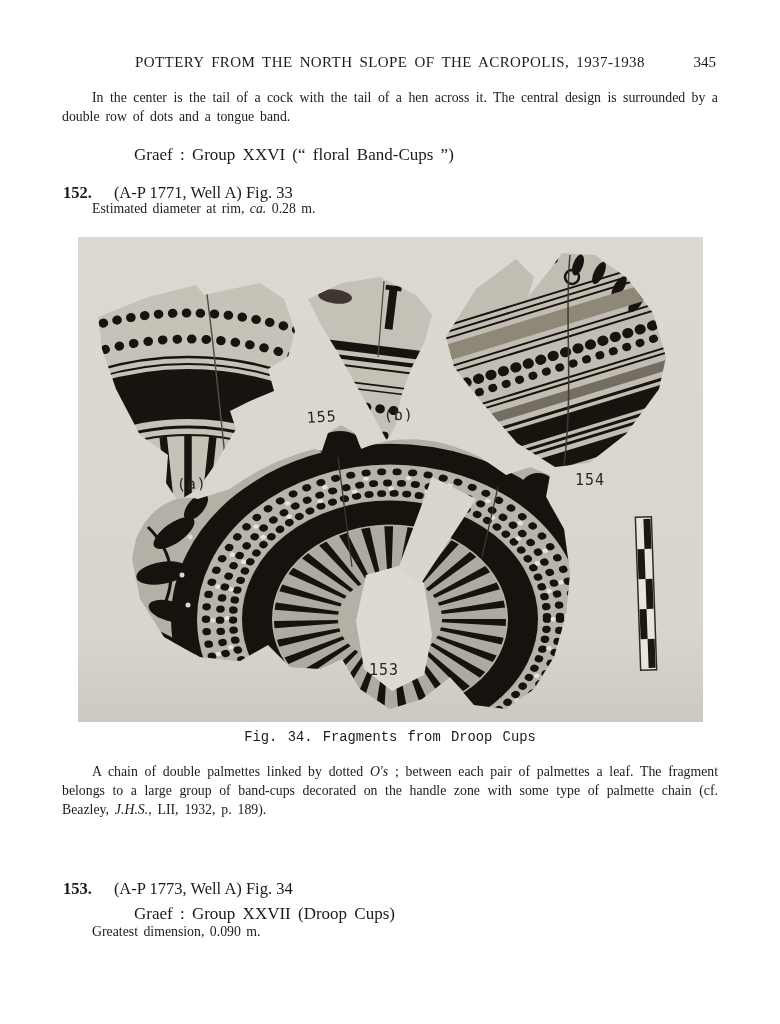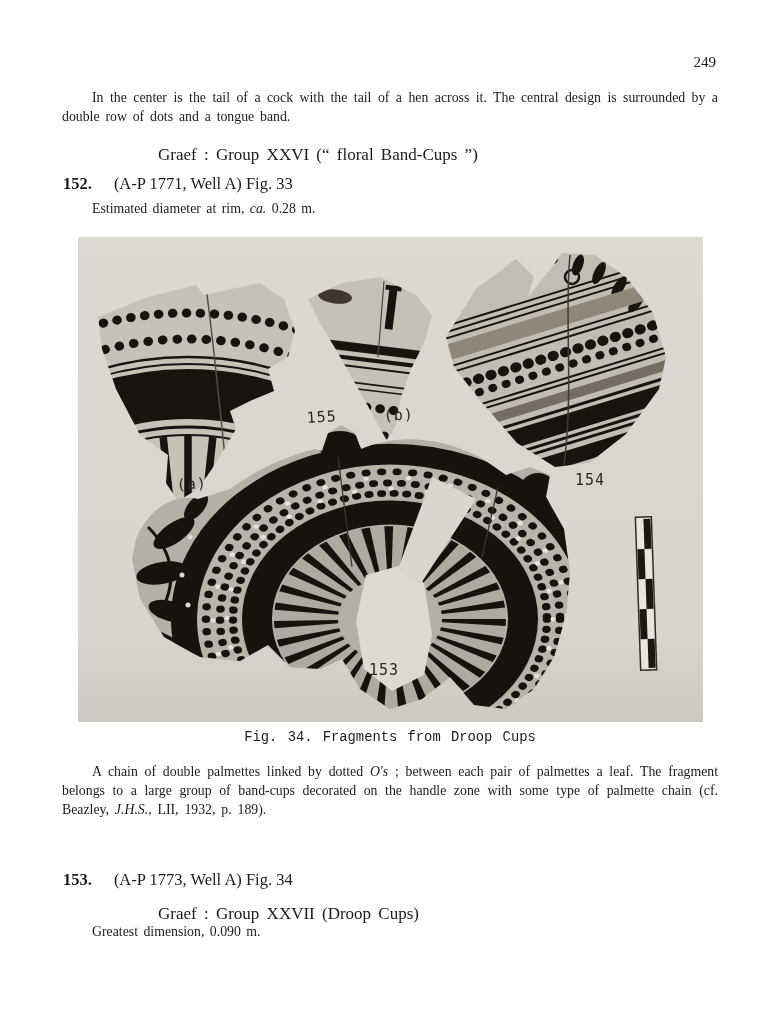--- a/index.html
+++ b/index.html
@@ -8,42 +8,43 @@
     background:#ffffff;color:#1c1b19;
     font-family:"Liberation Serif","DejaVu Serif",serif;
   }
   .abs{position:absolute;}
   .header{left:62px;top:54px;width:656px;height:20px;}
   .header-title{display:block;text-align:center;font-size:15px;letter-spacing:.4px;word-spacing:3px;white-space:nowrap;}
   .page-num{position:absolute;right:2px;top:0;font-size:15px;}
   .body-text{font-size:13.8px;line-height:19px;text-align:justify;word-spacing:2.4px;}
   .indent{text-indent:30px;}
   .para1{left:62px;top:88px;width:656px;}
-  .graef{font-size:17px;word-spacing:3px;white-space:nowrap;margin-left:24px;}
+  .graef{font-size:17px;word-spacing:3px;white-space:nowrap;}
   .graef1{left:134px;top:145px;}
   .graef2{left:134px;top:904px;}
-  .entry{white-space:nowrap;font-size:16.5px;}
+  .entry{white-space:nowrap;font-size:16.5px;margin-top:9px;}
   .entry1{left:63px;top:174px;}
   .entry2{left:63px;top:870px;}
   .entry .num{font-weight:bold;}
   .entry .etitle{margin-left:22px;}
   .detail{font-size:13.8px;word-spacing:2px;white-space:nowrap;}
   .detail1{left:92px;top:201px;}
   .detail2{left:92px;top:924px;}
   .figure{left:78px;top:237px;width:625px;height:485px;}
   .caption{left:62px;top:730px;width:656px;text-align:center;font-size:13.8px;word-spacing:2px;font-family:Liberation Mono, monospace;}
   .commentary{left:62px;top:762px;width:656px;}
   .commentary p{margin:0;}
   .frag-label{font-family:"DejaVu Sans Mono",monospace;font-size:15px;fill:#2b2620;letter-spacing:1px;}
 </style>
 </head>
 <body>
 
 <div class="abs header">
-  <span class="page-num">249</span>
+  <span class="header-title">POTTERY FROM THE NORTH SLOPE OF THE ACROPOLIS, 1937-1938</span>
+  <span class="page-num">345</span>
 </div>
 
 <div class="abs para1 body-text indent">In the center is the tail of a cock with the tail of a hen across it.  The central design is surrounded by a double row of dots and a tongue band.</div>
 
 <div class="abs graef graef1">Graef :  Group XXVI (“ floral Band-Cups ”)</div>
 
 <div class="abs entry entry1">
   <span class="num">152.</span><span class="etitle">(A-P 1771, Well A)  Fig. 33</span>
 </div>
 <div class="abs detail detail1"><span>Estimated diameter at rim, </span><i>ca.</i><span> 0.28 m.</span></div>

